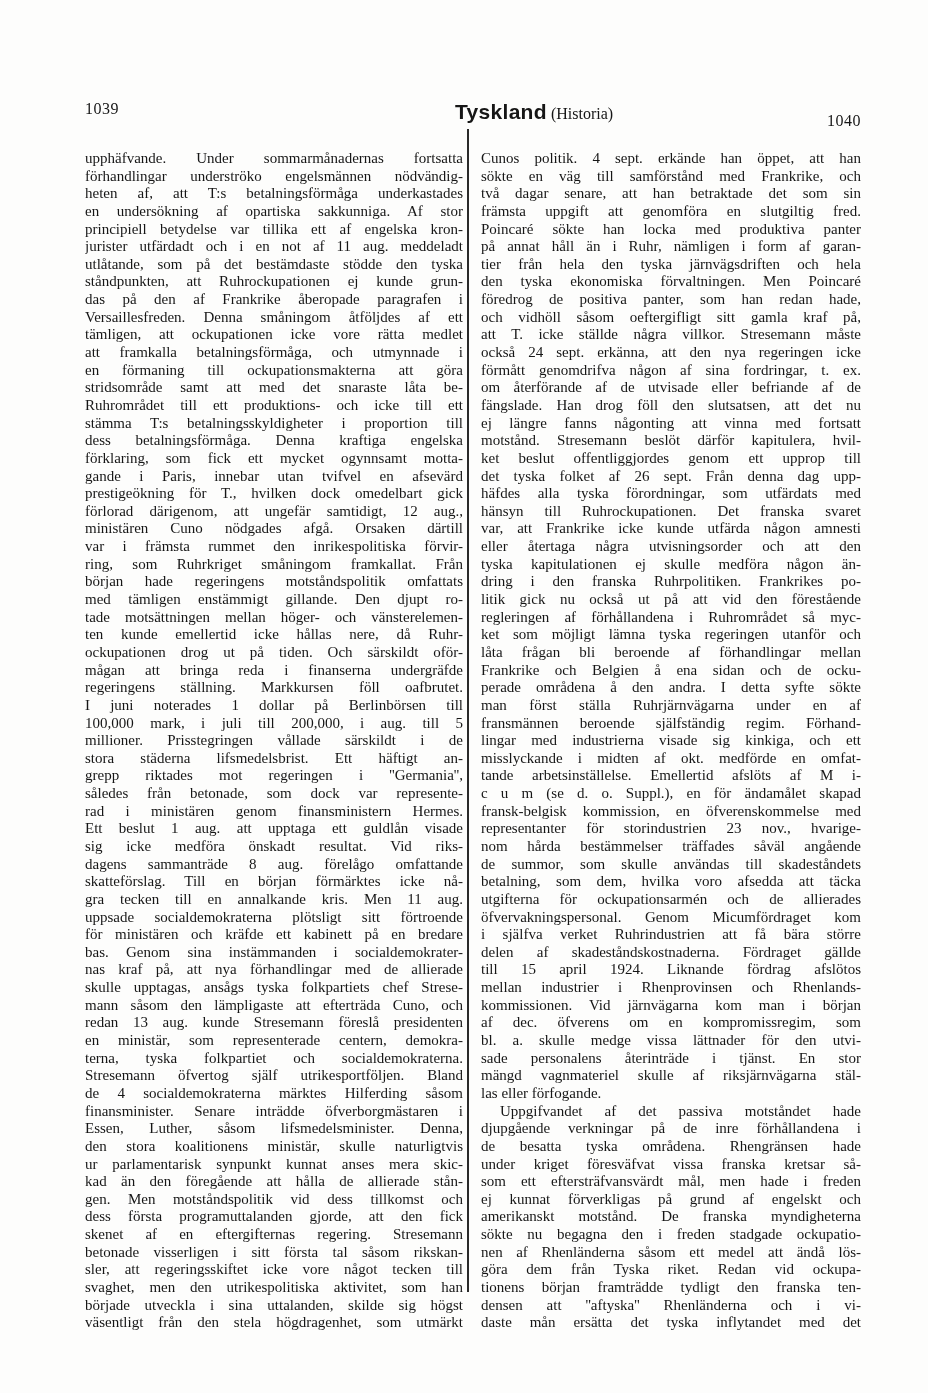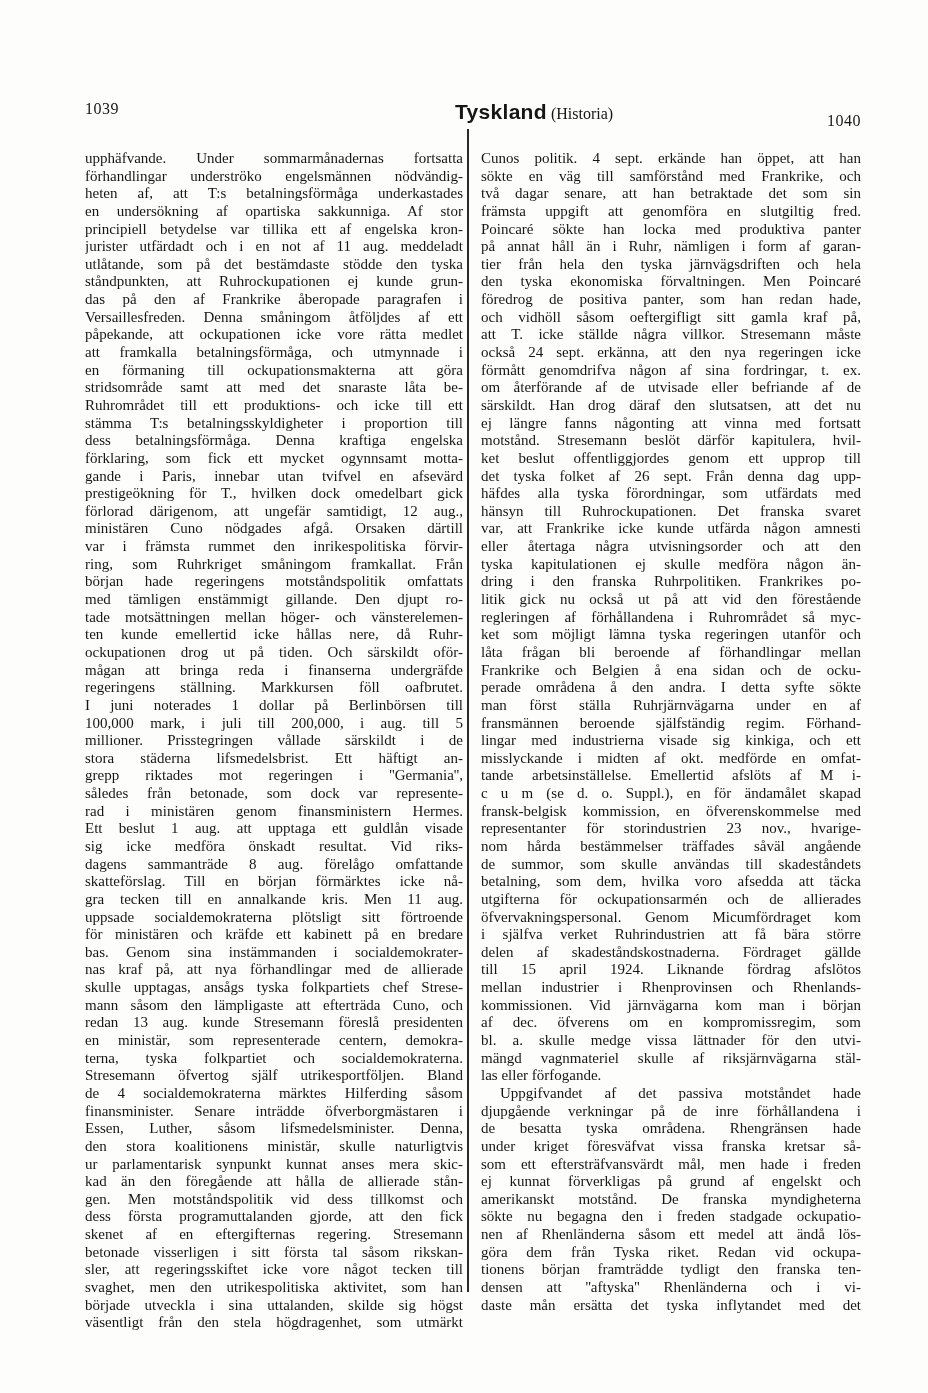--- a/index.html
+++ b/index.html
@@ -102,21 +102,21 @@
         <div class="line">upphäfvande.  Under sommarmånadernas fortsatta</div>
         <div class="line">förhandlingar underströko engelsmännen nödvändig-</div>
         <div class="line">heten af, att T:s betalningsförmåga underkastades</div>
         <div class="line">en undersökning af opartiska sakkunniga.  Af stor</div>
         <div class="line">principiell betydelse var tillika ett af engelska kron-</div>
         <div class="line">jurister utfärdadt och i en not af 11 aug. meddeladt</div>
         <div class="line">utlåtande, som på det bestämdaste stödde den tyska</div>
         <div class="line">ståndpunkten, att Ruhrockupationen ej kunde grun-</div>
         <div class="line">das på den af Frankrike åberopade paragrafen i</div>
         <div class="line">Versaillesfreden.  Denna småningom åtföljdes af ett</div>
-        <div class="line">påpekande, att ockupationen icke vore rätta medlet</div>
+        <div class="line">tämligen, att ockupationen icke vore rätta medlet</div>
         <div class="line">att framkalla betalningsförmåga, och utmynnade i</div>
         <div class="line">en förmaning till ockupationsmakterna att göra</div>
         <div class="line">stridsområde samt att med det snaraste låta be-</div>
         <div class="line">Ruhrområdet till ett produktions- och icke till ett</div>
         <div class="line">stämma T:s betalningsskyldigheter i proportion till</div>
         <div class="line">dess betalningsförmåga.  Denna kraftiga engelska</div>
         <div class="line">förklaring, som fick ett mycket ogynnsamt motta-</div>
         <div class="line">gande i Paris, innebar utan tvifvel en afsevärd</div>
         <div class="line">prestigeökning för T., hvilken dock omedelbart gick</div>
         <div class="line">förlorad därigenom, att ungefär samtidigt, 12 aug.,</div>
@@ -180,21 +180,21 @@
         <div class="line">Poincaré sökte han locka med produktiva panter</div>
         <div class="line">på annat håll än i Ruhr, nämligen i form af garan-</div>
         <div class="line">tier från hela den tyska järnvägsdriften och hela</div>
         <div class="line">den tyska ekonomiska förvaltningen.  Men Poincaré</div>
         <div class="line">föredrog de positiva panter, som han redan hade,</div>
         <div class="line">och vidhöll såsom oeftergifligt sitt gamla kraf på,</div>
         <div class="line">att T. icke ställde några villkor.  Stresemann måste</div>
         <div class="line">också 24 sept. erkänna, att den nya regeringen icke</div>
         <div class="line">förmått genomdrifva någon af sina fordringar, t. ex.</div>
         <div class="line">om återförande af de utvisade eller befriande af de</div>
-        <div class="line">särskildt.  Han drog däraf den slutsatsen, att det nu</div>
+        <div class="line">fängslade.  Han drog föll den slutsatsen, att det nu</div>
         <div class="line">ej längre fanns någonting att vinna med fortsatt</div>
         <div class="line">motstånd.  Stresemann beslöt därför kapitulera, hvil-</div>
         <div class="line">ket beslut offentliggjordes genom ett upprop till</div>
         <div class="line">det tyska folket af 26 sept.  Från denna dag upp-</div>
         <div class="line">häfdes alla tyska förordningar, som utfärdats med</div>
         <div class="line">hänsyn till Ruhrockupationen.  Det franska svaret</div>
         <div class="line">var, att Frankrike icke kunde utfärda någon amnesti</div>
         <div class="line">eller återtaga några utvisningsorder och att den</div>
         <div class="line">tyska kapitulationen ej skulle medföra någon än-</div>
         <div class="line">dring i den franska Ruhrpolitiken.  Frankrikes po-</div>
@@ -217,20 +217,21 @@
         <div class="line">betalning, som dem, hvilka voro afsedda att täcka</div>
         <div class="line">utgifterna för ockupationsarmén och de allierades</div>
         <div class="line">öfvervakningspersonal.  Genom Micumfördraget kom</div>
         <div class="line">i själfva verket Ruhrindustrien att få bära större</div>
         <div class="line">delen af skadeståndskostnaderna.  Fördraget gällde</div>
         <div class="line">till 15 april 1924.  Liknande fördrag afslötos</div>
         <div class="line">mellan industrier i Rhenprovinsen och Rhenlands-</div>
         <div class="line">kommissionen.  Vid järnvägarna kom man i början</div>
         <div class="line">af dec. öfverens om en kompromissregim, som</div>
         <div class="line">bl. a. skulle medge vissa lättnader för den utvi-</div>
+        <div class="line">sade personalens återinträde i tjänst.  En stor</div>
         <div class="line">mängd vagnmateriel skulle af riksjärnvägarna stäl-</div>
         <div class="line">las eller förfogande.</div>
       </div>
     <div class="indent-first">
         <div class="line">Uppgifvandet af det passiva motståndet hade</div>
         <div class="line">djupgående verkningar på de inre förhållandena i</div>
         <div class="line">de besatta tyska områdena.  Rhengränsen hade</div>
         <div class="line">under kriget föresväfvat vissa franska kretsar så-</div>
         <div class="line">som ett eftersträfvansvärdt mål, men hade i freden</div>
         <div class="line">ej kunnat förverkligas på grund af engelskt och</div>

